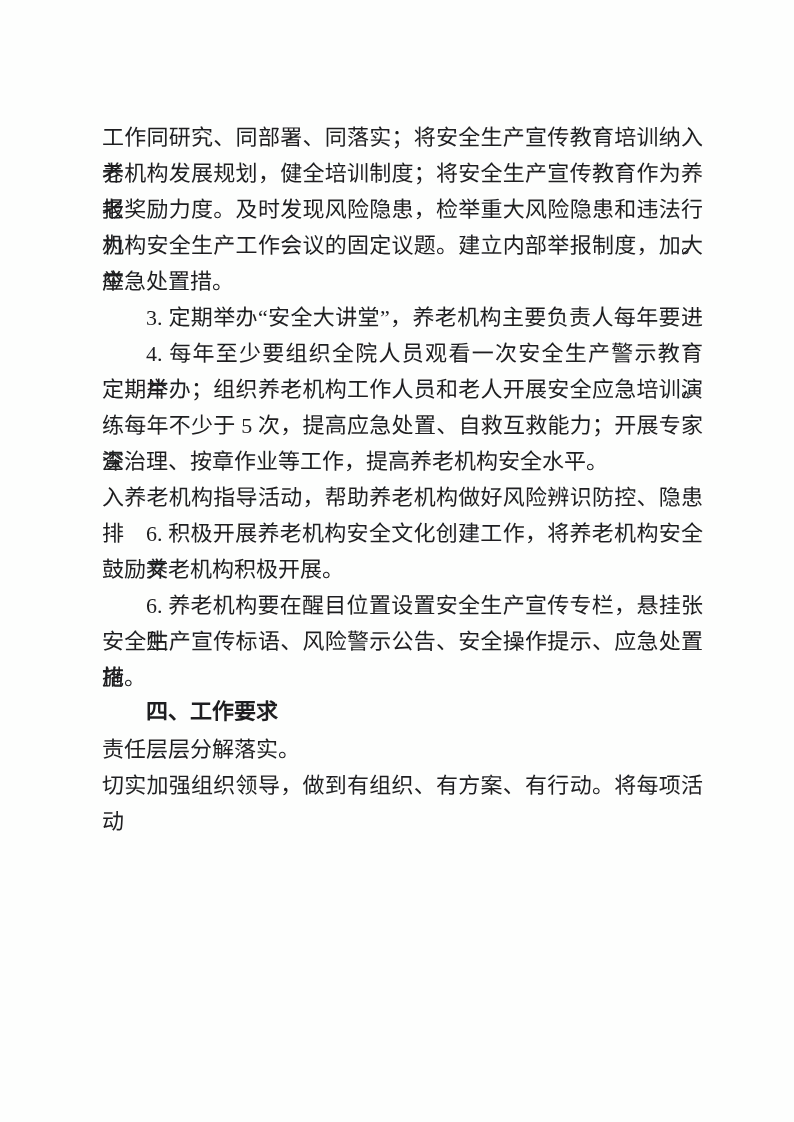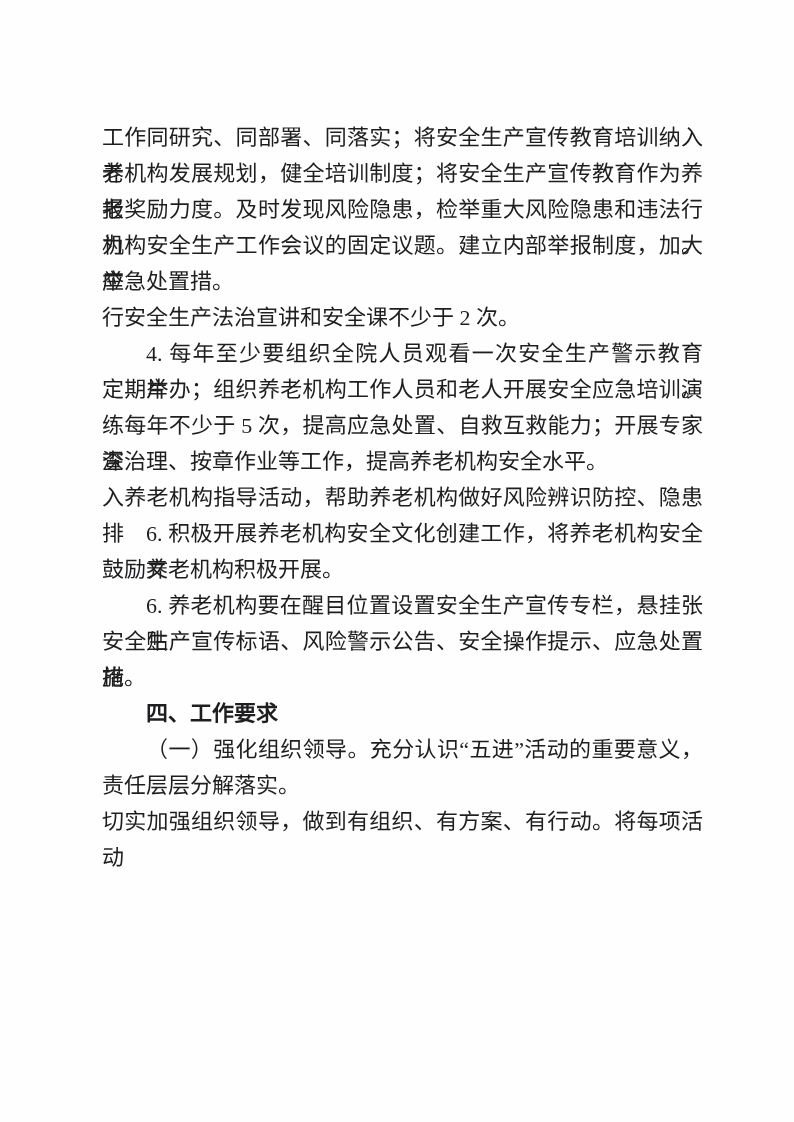--- a/index.html
+++ b/index.html
@@ -37,43 +37,42 @@
   .line.fill {
     text-align: justify;
     text-align-last: justify;
   }
   
   .line.indent {
     padding-left: 44px;
   }
   
   .line.heading {
-    font-family: Liberation Sans, sans-serif;
+    font-family: Liberation Mono, monospace;
     font-weight: bold;
   }
 </style>
 </head>
 <body>
 
 <div class="page">
   <div class="textblock">
     <div class="line fill">工作同研究、同部署、同落实；将安全生产宣传教育培训纳入养</div>
     <div class="line fill">老机构发展规划，健全培训制度；将安全生产宣传教育作为养老</div>
     <div class="line fill">报奖励力度。及时发现风险隐患，检举重大风险隐患和违法行为。</div>
     <div class="line fill">机构安全生产工作会议的固定议题。建立内部举报制度，加大举</div>
     <div class="line">应急处置措。</div>
-    <div class="line">行安全生产法治宣讲和安全课不少于 2 次。</div>
+    <div class="line fill indent">3. 定期举办“安全大讲堂”，养老机构主要负责人每年要进</div>
     <div class="line fill indent">4. 每年至少要组织全院人员观看一次安全生产警示教育片。</div>
     <div class="line fill">定期举办；组织养老机构工作人员和老人开展安全应急培训演</div>
     <div class="line fill">练每年不少于 5 次，提高应急处置、自救互救能力；开展专家深</div>
     <div class="line">查治理、按章作业等工作，提高养老机构安全水平。</div>
     <div class="line fill">入养老机构指导活动，帮助养老机构做好风险辨识防控、隐患排</div>
     <div class="line fill indent">6. 积极开展养老机构安全文化创建工作，将养老机构安全文</div>
     <div class="line">鼓励养老机构积极开展。</div>
     <div class="line fill indent">6. 养老机构要在醒目位置设置安全生产宣传专栏，悬挂张贴</div>
     <div class="line fill">安全生产宣传标语、风险警示公告、安全操作提示、应急处置措</div>
     <div class="line">施。</div>
     <div class="line heading indent">四、工作要求</div>
-    <div class="line fill indent">（一）强化组织领导。充分认识“五进”活动的重要意义，</div>
     <div class="line">责任层层分解落实。</div>
     <div class="line fill">切实加强组织领导，做到有组织、有方案、有行动。将每项活动</div>
   </div>
 </div>
 
 </body></html>

